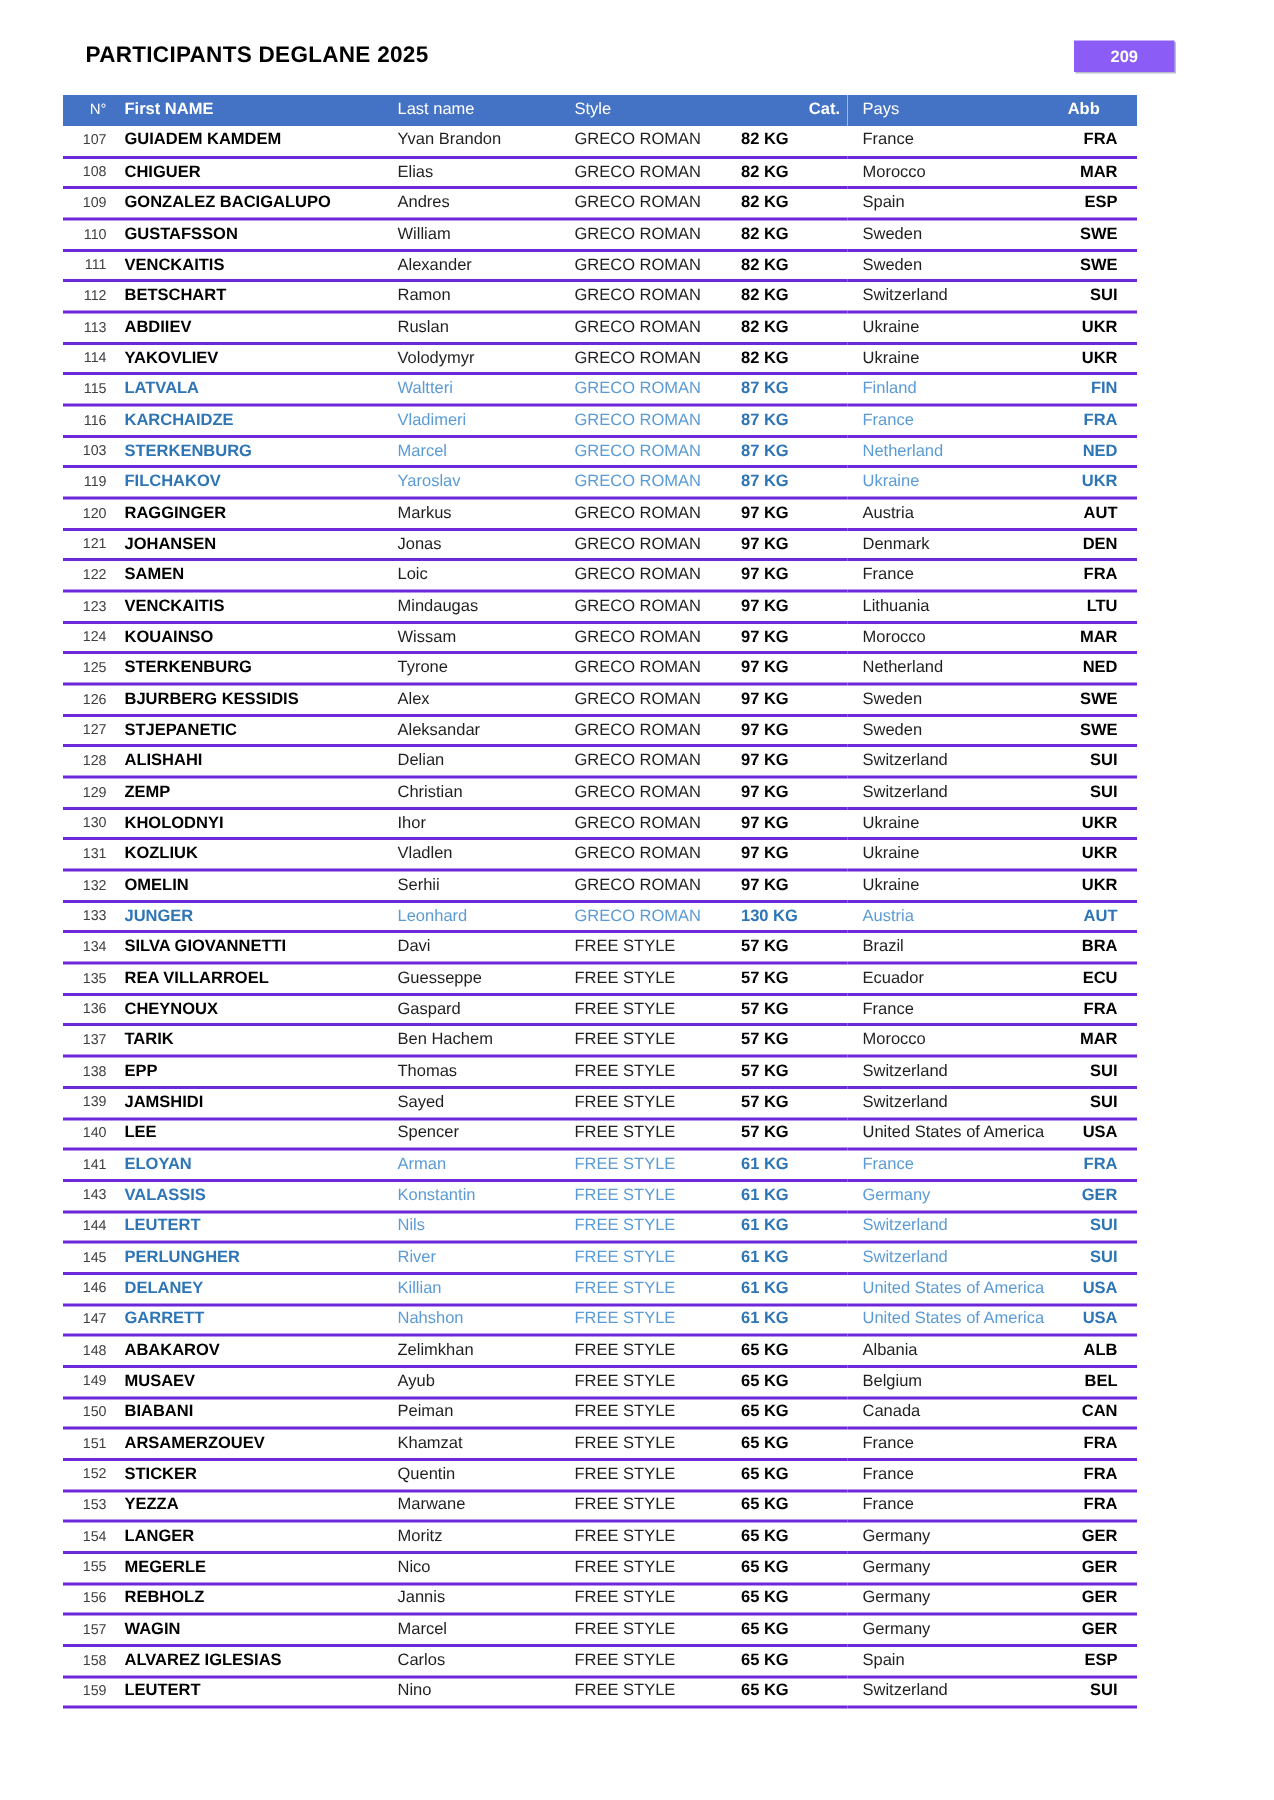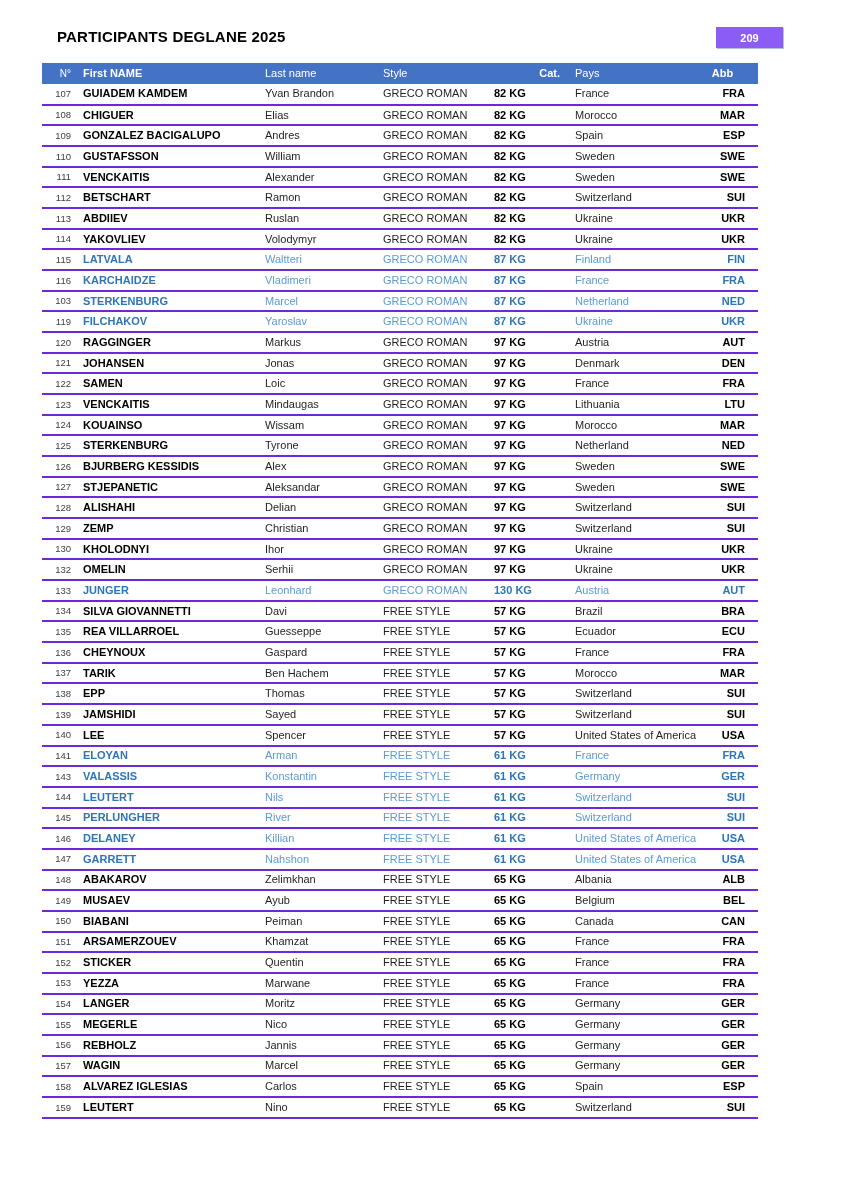--- a/index.html
+++ b/index.html
@@ -304,20 +304,29 @@
         <tr>
       <td class="c-no">130</td>
       <td class="c-first">KHOLODNYI</td>
       <td class="c-last">Ihor</td>
       <td class="c-style">GRECO ROMAN</td>
       <td class="c-cat">97 KG</td>
       <td class="c-pays">Ukraine</td>
       <td class="c-abb">UKR</td>
     </tr>
         <tr>
+      <td class="c-no">131</td>
+      <td class="c-first">KOZLIUK</td>
+      <td class="c-last">Vladlen</td>
+      <td class="c-style">GRECO ROMAN</td>
+      <td class="c-cat">97 KG</td>
+      <td class="c-pays">Ukraine</td>
+      <td class="c-abb">UKR</td>
+    </tr>
+        <tr>
       <td class="c-no">132</td>
       <td class="c-first">OMELIN</td>
       <td class="c-last">Serhii</td>
       <td class="c-style">GRECO ROMAN</td>
       <td class="c-cat">97 KG</td>
       <td class="c-pays">Ukraine</td>
       <td class="c-abb">UKR</td>
     </tr>
         <tr class="hl">
       <td class="c-no">133</td>

